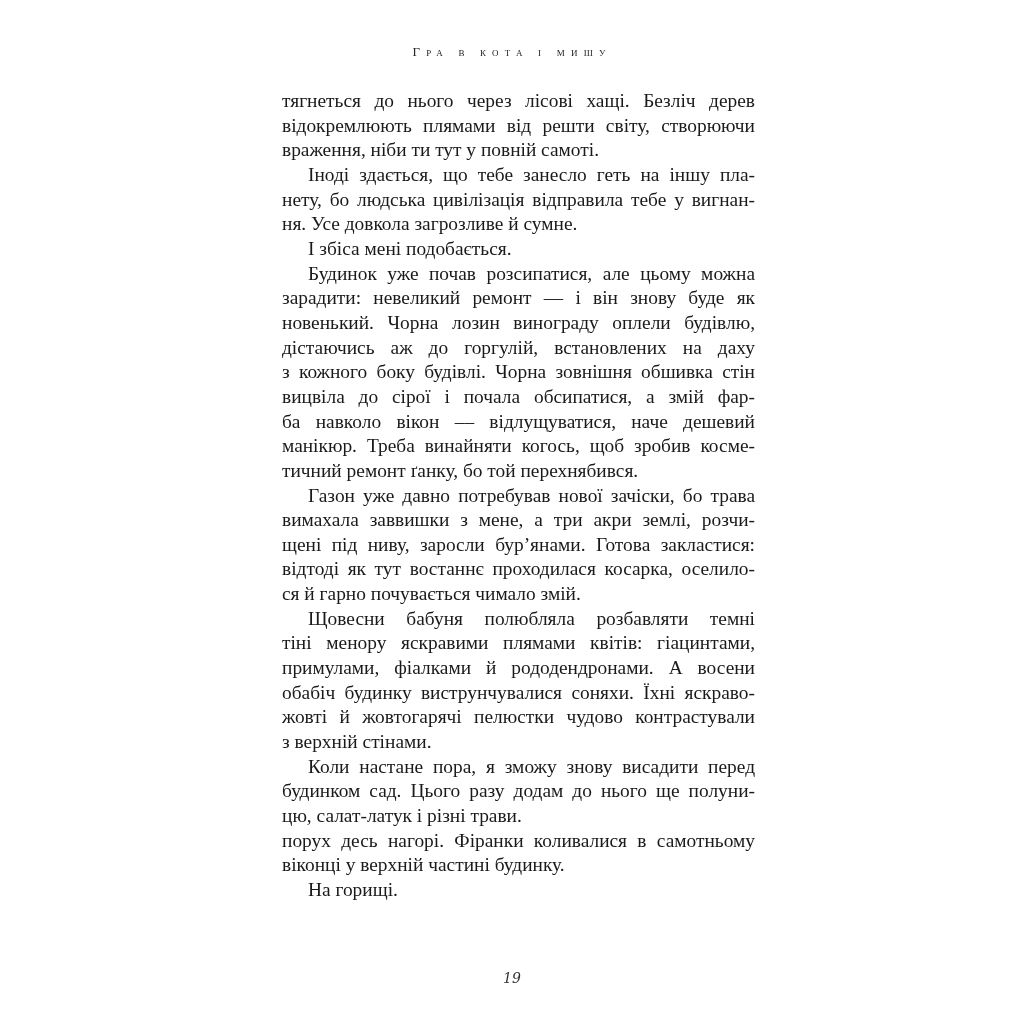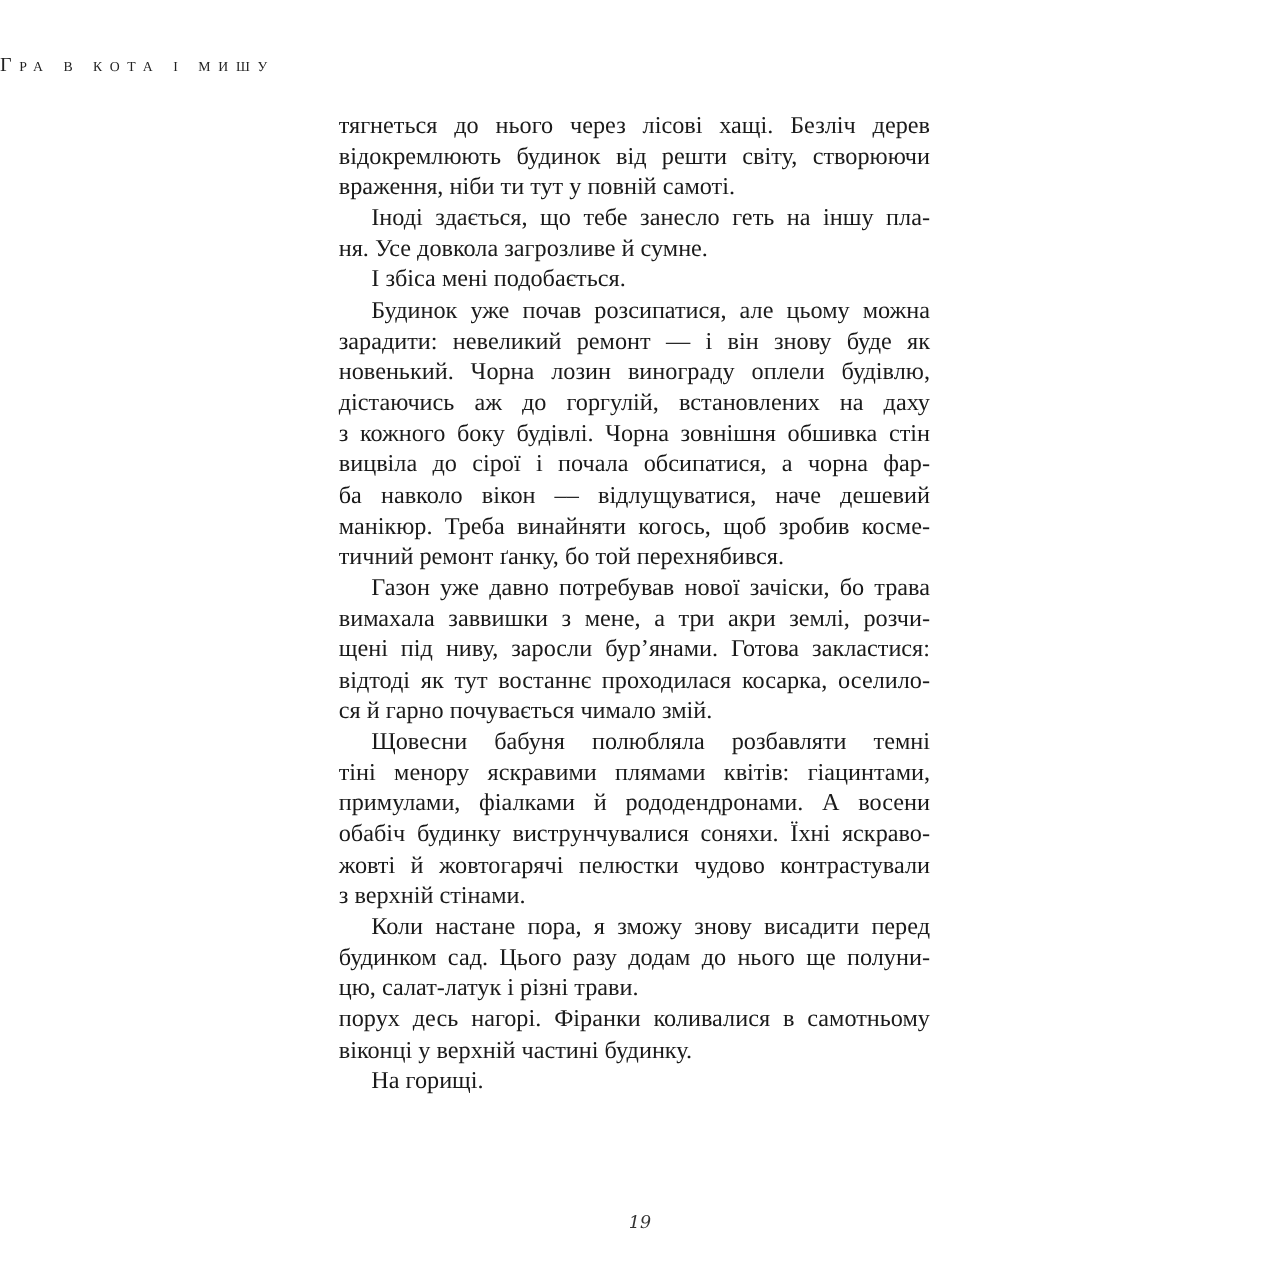--- a/index.html
+++ b/index.html
@@ -13,31 +13,31 @@
       position: relative;
       overflow: hidden;
       font-family: "DejaVu Serif", "Liberation Serif", serif;
       color: #1a1a1a;
     }
     .running-head {
       position: absolute;
       top: 44px;
       left: 0;
       width: 1024px;
-      text-align: left;
+      text-align: center;
       font-family: "Liberation Serif", "DejaVu Serif", serif;
-      font-size: 16px;
+      font-size: 13px;
       letter-spacing: 6.2px;
       color: #222;
       font-variant: small-caps;
     }
     .text-block {
       position: absolute;
       top: 89px;
-      left: 271px;
+      left: 282px;
       width: 473px;
       font-family: "Liberation Serif", "DejaVu Serif", serif;
       font-size: 19.4px;
       line-height: 24.67px;
     }
     .line {
       display: block;
       height: 24.67px;
       white-space: nowrap;
       text-align: justify;
@@ -64,40 +64,41 @@
   </style>
 </head>
 <body>
 
 <div class="running-head">Гра в кота і мишу</div>
 
 <div class="text-block">
 
   <div>
     <span class="line">тягнеться до нього через лісові хащі. Безліч дерев</span>
-    <span class="line">відокремлюють будинок від решти світу, створюючи</span>
+    <span class="line">відокремлюють плямами від решти світу, створюючи</span>
     <span class="line last">враження, ніби ти тут у повній самоті.</span>
   </div>
 
   <div>
     <span class="line indent">Іноді здається, що тебе занесло геть на іншу пла-</span>
+    <span class="line">нету, бо людська цивілізація відправила тебе у вигнан-</span>
     <span class="line last">ня. Усе довкола загрозливе й сумне.</span>
   </div>
 
   <div>
     <span class="line indent last">І збіса мені подобається.</span>
   </div>
 
   <div>
     <span class="line indent">Будинок уже почав розсипатися, але цьому можна</span>
     <span class="line">зарадити: невеликий ремонт — і він знову буде як</span>
     <span class="line">новенький. Чорна лозин винограду оплели будівлю,</span>
     <span class="line">дістаючись аж до горгулій, встановлених на даху</span>
     <span class="line">з кожного боку будівлі. Чорна зовнішня обшивка стін</span>
-    <span class="line">вицвіла до сірої і почала обсипатися, а чорна фар-</span>
+    <span class="line">вицвіла до сірої і почала обсипатися, а змій фар-</span>
     <span class="line">ба навколо вікон –– відлущуватися, наче дешевий</span>
     <span class="line">манікюр. Треба винайняти когось, щоб зробив косме-</span>
     <span class="line last">тичний ремонт ґанку, бо той перехнябився.</span>
   </div>
 
   <div>
     <span class="line indent">Газон уже давно потребував нової зачіски, бо трава</span>
     <span class="line">вимахала заввишки з мене, а три акри землі, розчи-</span>
     <span class="line">щені під ниву, заросли бур’янами. Готова закластися:</span>
     <span class="line">відтоді як тут востаннє проходилася косарка, оселило-</span>

